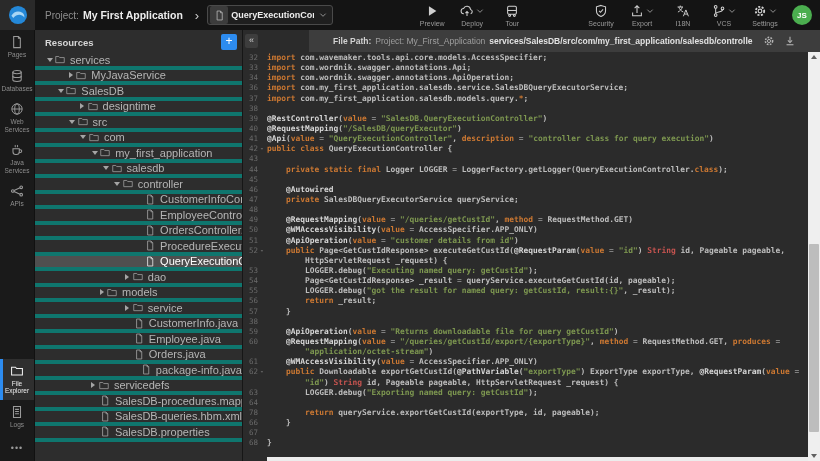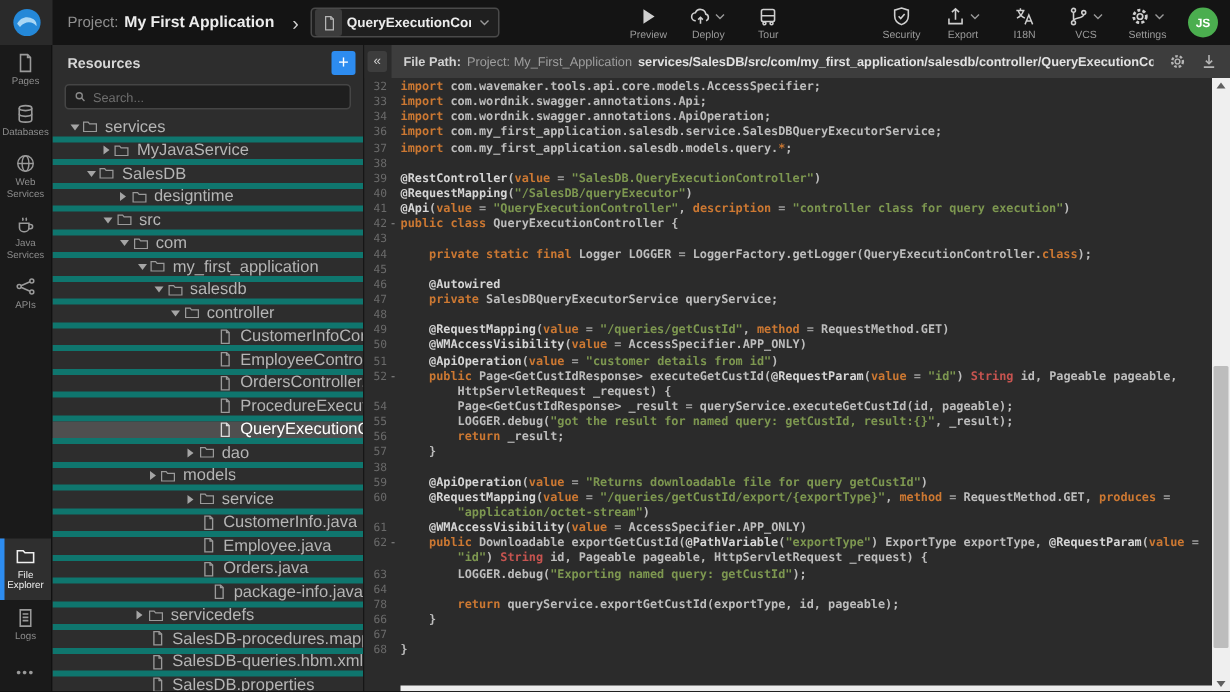--- a/index.html
+++ b/index.html
@@ -61,21 +61,21 @@
   .chev-col { width:0; height:0; border-top:3.5px solid transparent; border-bottom:3.5px solid transparent; border-left:4.5px solid #a5a5a5; }
   .tree-ic { flex:none; width:12px; height:11px; color:#9a9a9a; margin-right:4px; }
   .tree-ic svg { width:100%; height:100%; display:block; }
   .tree-row.selected .tree-ic { color:#dcdcdc; }
   .tree-label { overflow:hidden; }
 
   
   .editor { position:absolute; left:243px; top:30px; width:577px; height:431px; display:flex; flex-direction:column; background:var(--editor_bg); }
   .ed-header { height:22px; flex:none; display:flex; align-items:center; background:var(--editor_bg); }
   .collapse-btn { width:13px; height:14px; margin:0 3px 0 2px; background:#3d3d3d; border-radius:2px; color:#d0d0d0; font-size:9px; line-height:13px; text-align:center; cursor:pointer; flex:none; }
-  .pathbar { flex:1; height:22px; background:var(--pathbar_bg); display:flex; align-items:center; padding:0 8px; gap:4px; overflow:hidden; }
+  .pathbar { flex:1; height:22px; background:var(--pathbar_bg); display:flex; align-items:center; padding:0 24px; gap:4px; overflow:hidden;margin-left:48px; }
   .pb-label { color:#d2d2d2; font-size:8.5px; font-weight:bold; white-space:nowrap; }
   .pb-proj { color:#9f9f9f; font-size:8.5px; white-space:nowrap; }
   .pb-path { color:#e2e2e2; font-size:8.5px; font-weight:bold; white-space:nowrap; overflow:hidden; flex:1; }
   .pb-icons { display:flex; gap:9px; margin-left:6px; flex:none; }
   .pb-icons .icn { width:12px; height:12px; color:#b5b5b5; cursor:pointer; }
   .pb-icons .icn svg { width:12px; height:12px; display:block; }
 
   .ed-body { flex:1; display:flex; overflow:hidden; position:relative; }
   .code-pane { flex:1; overflow:hidden; padding-top:1px; }
   .code-row { height:10.15px; line-height:10.15px; display:flex; font-family:"DejaVu Sans Mono", monospace; font-size:7.9px; font-weight:bold; white-space:pre; }
@@ -316,31 +316,20 @@
         </span>
         <div class="ab-label">Logs</div>
       </div>
       <div class="ab-more">•••</div>
     </div>
 
   <div class="resources">
     <div class="res-header">
       <span class="res-title">Resources</span>
       <span class="res-add">+</span>
-    </div>
-    <div class="res-search">
-      <div class="box">
-        <span class="icn">
-            <svg viewBox="0 0 16 16" fill="none" stroke="currentColor" stroke-width="1.6">
-              <circle cx="6.8" cy="6.8" r="3.6"></circle>
-              <path d="M9.6 9.6 l3.4 3.4"></path>
-            </svg>
-          </span>
-        <input type="text" placeholder="Search..." style="">
-      </div>
     </div>
     <div class="tree" id="tree">
         <div class="tree-row" style="padding-left: 10px;">
           <span class="chev">
             <span class="chev-exp"></span>
           </span>
           <span class="tree-ic">
             <svg viewBox="0 0 16 16" fill="none" stroke="currentColor" stroke-width="1.2">
               <path d="M1.8 3.6 h4.4 l1.4 1.6 h6.6 v7.4 h-12.4 z"></path>
             </svg>
@@ -630,20 +619,21 @@
           <div class="code-row"><span class="ln">44</span><span class="fold"></span><span class="code"><span class="tk-p">    </span><span class="tk-k">private static final</span><span class="tk-p"> Logger LOGGER </span><span class="tk-o">=</span><span class="tk-p"> LoggerFactory.getLogger(QueryExecutionController.</span><span class="tk-k">class</span><span class="tk-p">);</span></span></div>
           <div class="code-row"><span class="ln">45</span><span class="fold"></span><span class="code"></span></div>
           <div class="code-row"><span class="ln">46</span><span class="fold"></span><span class="code"><span class="tk-p">    </span><span class="tk-a">@Autowired</span></span></div>
           <div class="code-row"><span class="ln">47</span><span class="fold"></span><span class="code"><span class="tk-p">    </span><span class="tk-k">private</span><span class="tk-p"> SalesDBQueryExecutorService queryService;</span></span></div>
           <div class="code-row"><span class="ln">48</span><span class="fold"></span><span class="code"></span></div>
           <div class="code-row"><span class="ln">49</span><span class="fold"></span><span class="code"><span class="tk-p">    </span><span class="tk-a">@RequestMapping</span><span class="tk-p">(</span><span class="tk-k">value</span><span class="tk-o"> = </span><span class="tk-s">"/queries/getCustId"</span><span class="tk-p">, </span><span class="tk-k">method</span><span class="tk-o"> = </span><span class="tk-p">RequestMethod.GET)</span></span></div>
           <div class="code-row"><span class="ln">50</span><span class="fold"></span><span class="code"><span class="tk-p">    </span><span class="tk-a">@WMAccessVisibility</span><span class="tk-p">(</span><span class="tk-k">value</span><span class="tk-o"> = </span><span class="tk-p">AccessSpecifier.APP_ONLY)</span></span></div>
           <div class="code-row"><span class="ln">51</span><span class="fold"></span><span class="code"><span class="tk-p">    </span><span class="tk-a">@ApiOperation</span><span class="tk-p">(</span><span class="tk-k">value</span><span class="tk-o"> = </span><span class="tk-s">"customer details from id"</span><span class="tk-p">)</span></span></div>
           <div class="code-row"><span class="ln">52</span><span class="fold">-</span><span class="code"><span class="tk-p">    </span><span class="tk-k">public</span><span class="tk-p"> Page&lt;GetCustIdResponse&gt; executeGetCustId(</span><span class="tk-a">@RequestParam</span><span class="tk-p">(</span><span class="tk-k">value</span><span class="tk-o"> = </span><span class="tk-s">"id"</span><span class="tk-p">) </span><span class="tk-t">String</span><span class="tk-p"> id, Pageable pageable,</span></span></div>
           <div class="code-row"><span class="ln"></span><span class="fold"></span><span class="code"><span class="tk-p">        HttpServletRequest _request) {</span></span></div>
+          <div class="code-row"><span class="ln">53</span><span class="fold"></span><span class="code"><span class="tk-p">        LOGGER.debug(</span><span class="tk-s">"Executing named query: getCustId"</span><span class="tk-p">);</span></span></div>
           <div class="code-row"><span class="ln">54</span><span class="fold"></span><span class="code"><span class="tk-p">        Page&lt;GetCustIdResponse&gt; _result </span><span class="tk-o">=</span><span class="tk-p"> queryService.executeGetCustId(id, pageable);</span></span></div>
           <div class="code-row"><span class="ln">55</span><span class="fold"></span><span class="code"><span class="tk-p">        LOGGER.debug(</span><span class="tk-s">"got the result for named query: getCustId, result:{}"</span><span class="tk-p">, _result);</span></span></div>
           <div class="code-row"><span class="ln">56</span><span class="fold"></span><span class="code"><span class="tk-p">        </span><span class="tk-k">return</span><span class="tk-p"> _result;</span></span></div>
           <div class="code-row"><span class="ln">57</span><span class="fold"></span><span class="code"><span class="tk-p">    }</span></span></div>
           <div class="code-row"><span class="ln">38</span><span class="fold"></span><span class="code"></span></div>
           <div class="code-row"><span class="ln">59</span><span class="fold"></span><span class="code"><span class="tk-p">    </span><span class="tk-a">@ApiOperation</span><span class="tk-p">(</span><span class="tk-k">value</span><span class="tk-o"> = </span><span class="tk-s">"Returns downloadable file for query getCustId"</span><span class="tk-p">)</span></span></div>
           <div class="code-row"><span class="ln">60</span><span class="fold"></span><span class="code"><span class="tk-p">    </span><span class="tk-a">@RequestMapping</span><span class="tk-p">(</span><span class="tk-k">value</span><span class="tk-o"> = </span><span class="tk-s">"/queries/getCustId/export/{exportType}"</span><span class="tk-p">, </span><span class="tk-k">method</span><span class="tk-o"> = </span><span class="tk-p">RequestMethod.GET, </span><span class="tk-k">produces</span><span class="tk-o"> =</span></span></div>
           <div class="code-row"><span class="ln"></span><span class="fold"></span><span class="code"><span class="tk-p">        </span><span class="tk-s">"application/octet-stream"</span><span class="tk-p">)</span></span></div>
           <div class="code-row"><span class="ln">61</span><span class="fold"></span><span class="code"><span class="tk-p">    </span><span class="tk-a">@WMAccessVisibility</span><span class="tk-p">(</span><span class="tk-k">value</span><span class="tk-o"> = </span><span class="tk-p">AccessSpecifier.APP_ONLY)</span></span></div>
           <div class="code-row"><span class="ln">62</span><span class="fold">-</span><span class="code"><span class="tk-p">    </span><span class="tk-k">public</span><span class="tk-p"> Downloadable exportGetCustId(</span><span class="tk-a">@PathVariable</span><span class="tk-p">(</span><span class="tk-s">"exportType"</span><span class="tk-p">) ExportType exportType, </span><span class="tk-a">@RequestParam</span><span class="tk-p">(</span><span class="tk-k">value</span><span class="tk-o"> =</span></span></div>

